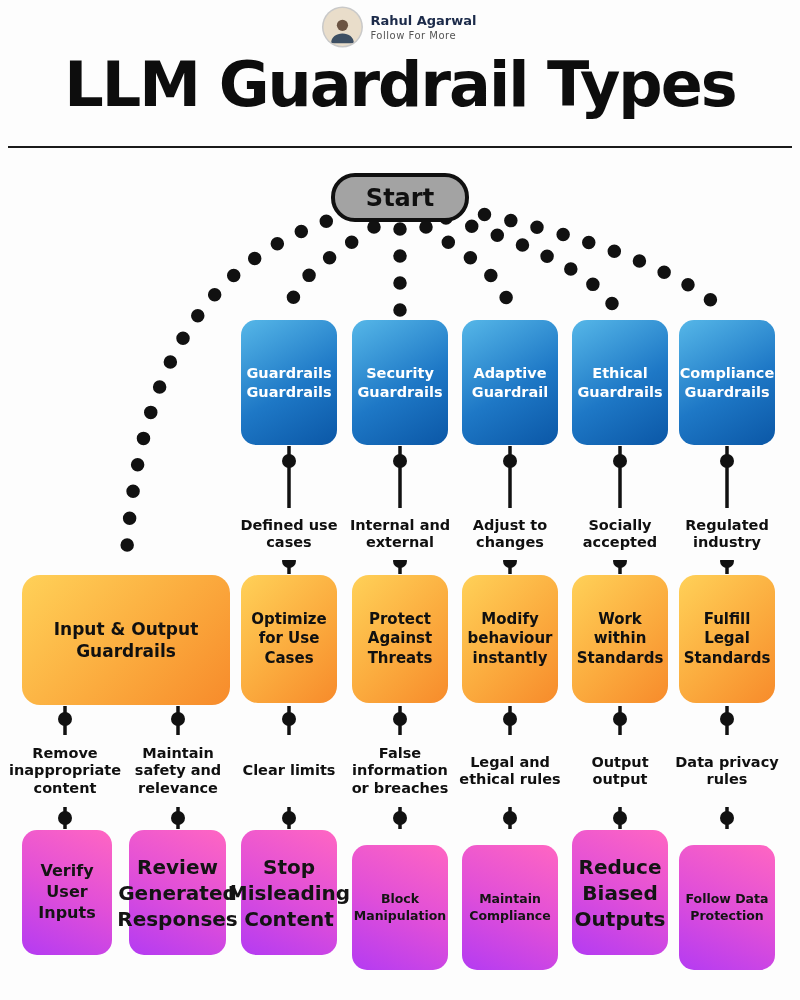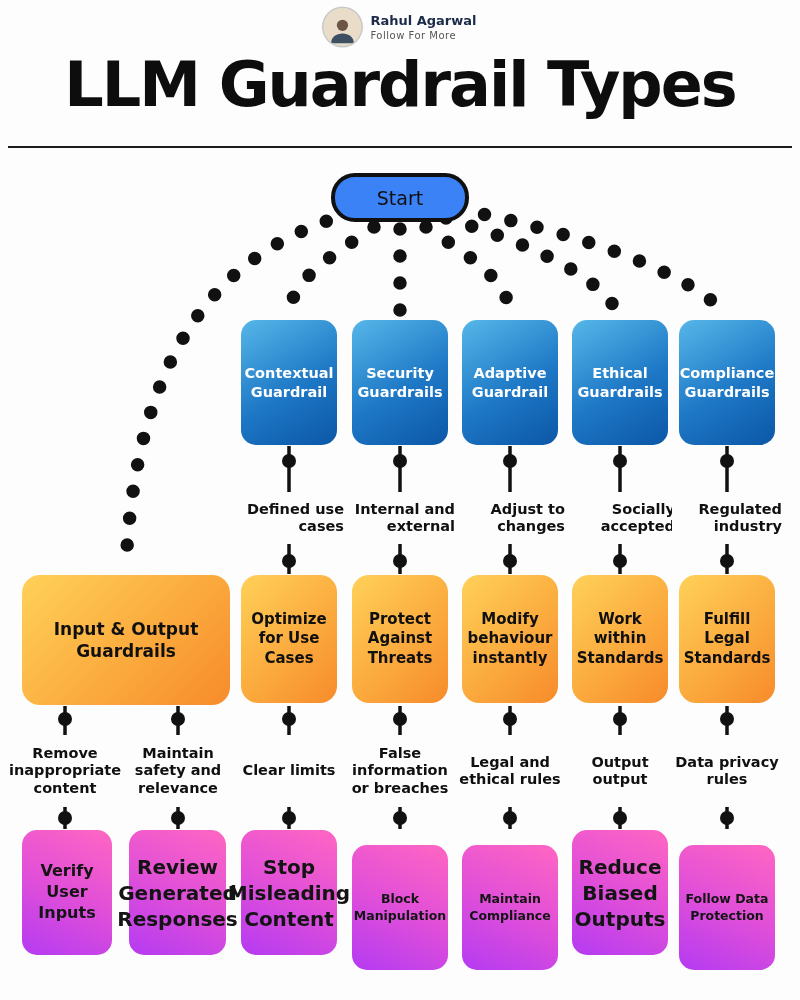--- a/index.html
+++ b/index.html
@@ -11,38 +11,38 @@
   .avatar { width:38px; height:38px; border-radius:50%; overflow:hidden; background:#e9ddca; display:flex; align-items:flex-end; justify-content:center; box-shadow:0 0 0 1.5px #c9c9c9; }
   .avatar svg { width:32px; height:32px; }
   .profile-name { font-size:13px; font-weight:bold; color:#1c2b4a; }
   .profile-tagline { font-size:10px; color:#555; letter-spacing:.5px; margin-top:2px; text-align:left; }
 
   .title { position:absolute; top:48px; width:100%; text-align:center; font-size:62px; font-weight:bold; color:#0d0d0d; letter-spacing:-2px; z-index:4; }
   .rule { position:absolute; top:146px; left:8px; right:8px; border-top:2.5px solid #1b1b1b; }
 
   .connectors { position:absolute; left:0; top:0; z-index:1; }
 
-  .start { position:absolute; left:331px; top:173px; width:138px; height:49px; background:#3b82f6;
+  .start { position:absolute; left:331px; top:173px; width:138px; height:49px; background:#a3a3a3;
            border:4px solid #101010; border-radius:24px; display:flex; align-items:center; justify-content:center;
-           font-size:19px; font-weight:normal; color:#101010; z-index:3; }
+           font-size:24px; font-weight:bold; color:#101010; z-index:3; }
 
   .box { position:absolute; display:flex; align-items:center; justify-content:center; text-align:center;
          font-weight:bold; z-index:2; border-radius:15px; padding:5px; line-height:1.3; }
   .blue   { top:320px; width:96px; height:125px; color:#ffffff; font-size:14.5px;
             background:linear-gradient(150deg,#56b7e8 0%,#1e78c6 55%,#0b57a6 100%); }
   .orange { top:575px; width:96px; height:128px; color:#101010; font-size:15px;
             background:linear-gradient(135deg,#ffd158 0%,#fbab3e 55%,#f78b2b 100%);border-radius:17px; }
   .orange.wide { left:22px; width:208px; height:130px; font-size:17px; border-radius:18px; }
   .pink   { top:830px; width:96px; height:125px; color:#141414; font-size:20px;
             background:linear-gradient(205deg,#ff66c2 0%,#e14fd8 50%,#b43bf2 100%); }
   .pink.small { font-size:12.5px;margin-top:15px; }
 
   .label { position:absolute; z-index:2; background:#fdfdfd; display:flex; align-items:center; justify-content:center;
            text-align:center; font-weight:bold; font-size:14.5px; line-height:1.2; color:#101010; }
-  .trait { top:492px; height:52px; width:110px;text-align:right; }
+  .trait { top:508px; height:52px; width:110px; }
   .cond  { top:735px; height:72px; width:110px; }
 </style>
 </head>
 <body>
 
 <div class="page">
 
   <header class="profile">
     <div class="avatar">
       <svg viewBox="0 0 24 24">
@@ -105,21 +105,21 @@
         <circle cx="510" cy="818" r="7"></circle>
       <circle cx="620" cy="719" r="7"></circle>
         <circle cx="620" cy="818" r="7"></circle>
       <circle cx="727" cy="719" r="7"></circle>
         <circle cx="727" cy="818" r="7"></circle>
     </g>
   </svg>
 
   <div class="start">Start</div>
 
-  <div class="box blue" style="left:241px">Contextual Guardrail</div>
+  <div class="box blue" style="left:241px">Guardrails Guardrails</div>
   <div class="box blue" style="left:352px">Security Guardrails</div>
   <div class="box blue" style="left:462px">Adaptive Guardrail</div>
   <div class="box blue" style="left:572px">Ethical Guardrails</div>
   <div class="box blue" style="left:679px">Compliance Guardrails</div>
 
   <div class="label trait" style="left:234px">Defined use cases</div>
   <div class="label trait" style="left:345px">Internal and external</div>
   <div class="label trait" style="left:455px">Adjust to changes</div>
   <div class="label trait" style="left:565px">Socially accepted</div>
   <div class="label trait" style="left:672px">Regulated industry</div>

